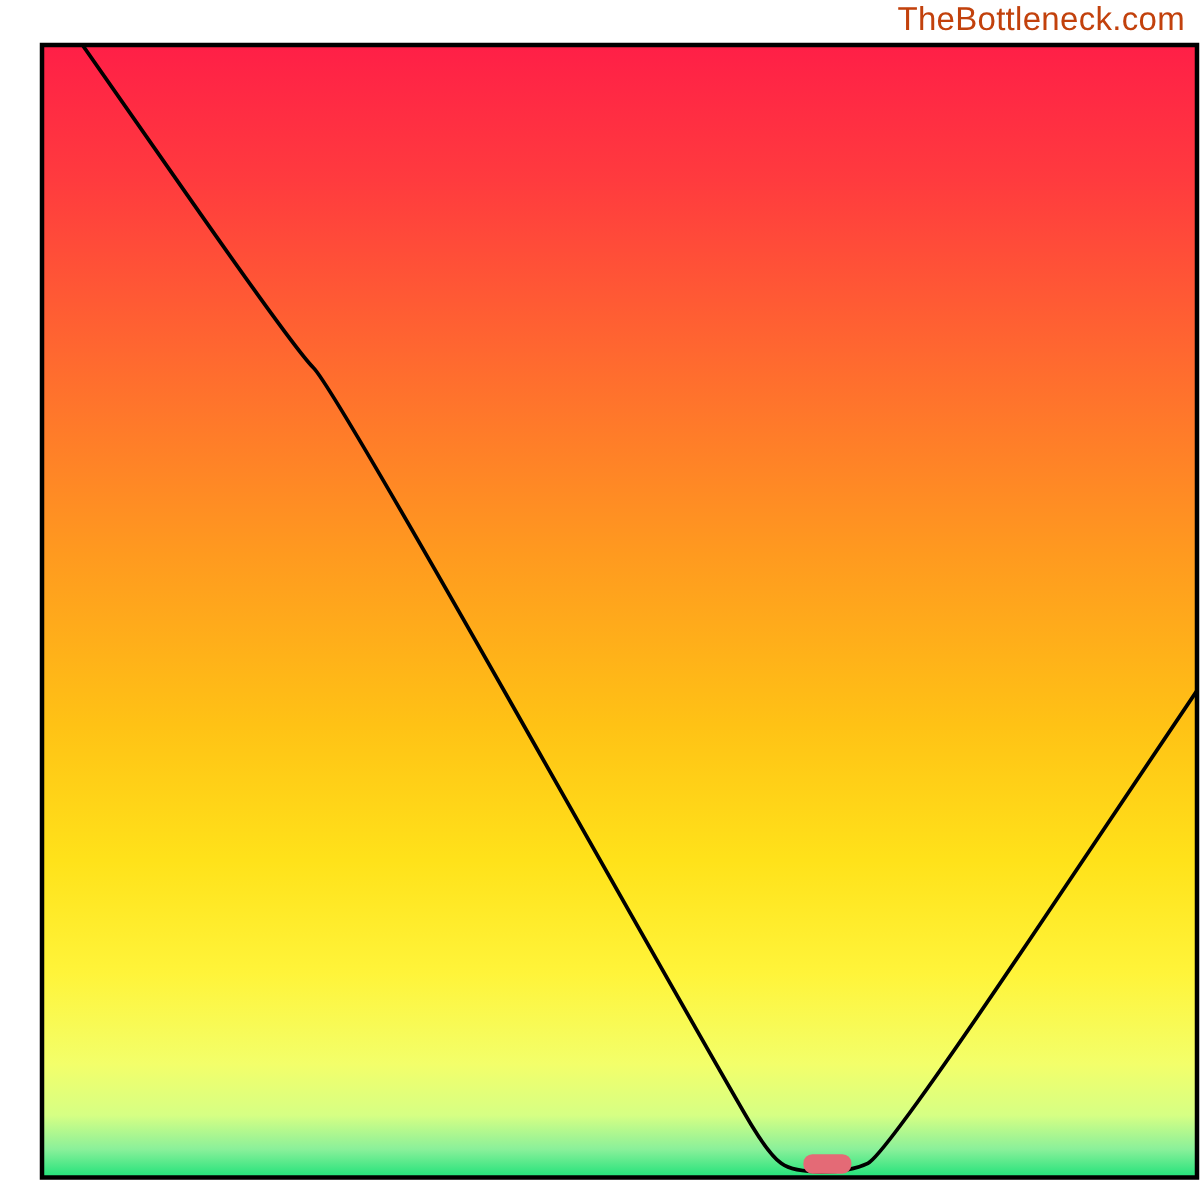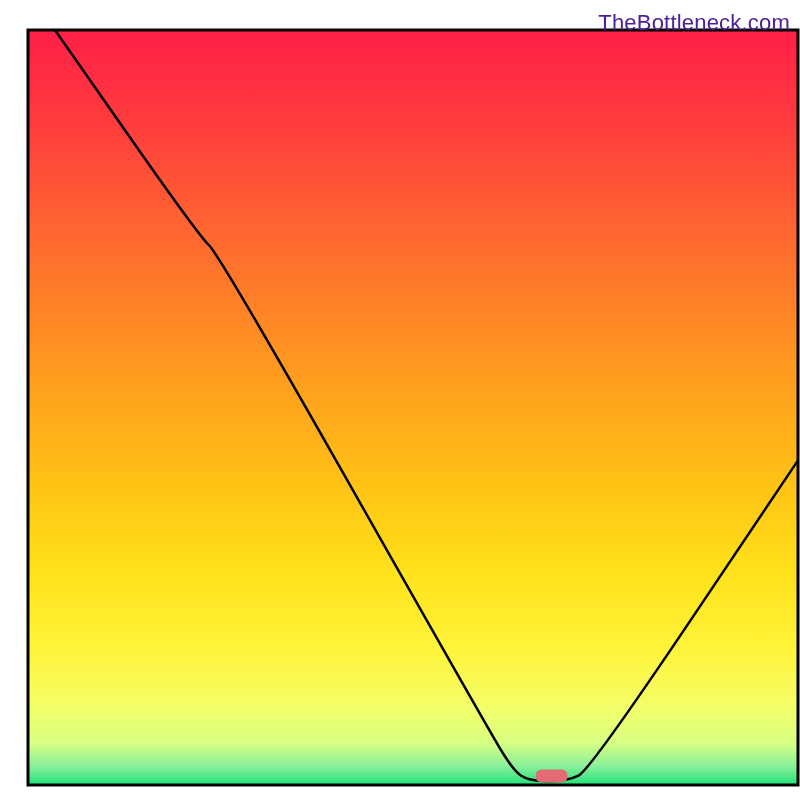--- a/index.html
+++ b/index.html
@@ -11,23 +11,23 @@
     overflow: hidden;
     font-family: Arial, Helvetica, sans-serif;
   }
   .chart-wrap {
     position: relative;
     width: 800px;
     height: 800px;
   }
   .watermark {
     position: absolute;
-    top: 10px;
+    top: 0;
     right: 10px;
-    color: #4c1d95;
+    color: #c2410c;
     font-size: 22px;
     font-weight: 500;
     letter-spacing: 0.2px;
     z-index: 10;
     user-select: none;
   }
   svg {
     display: block;
   }
 </style>

